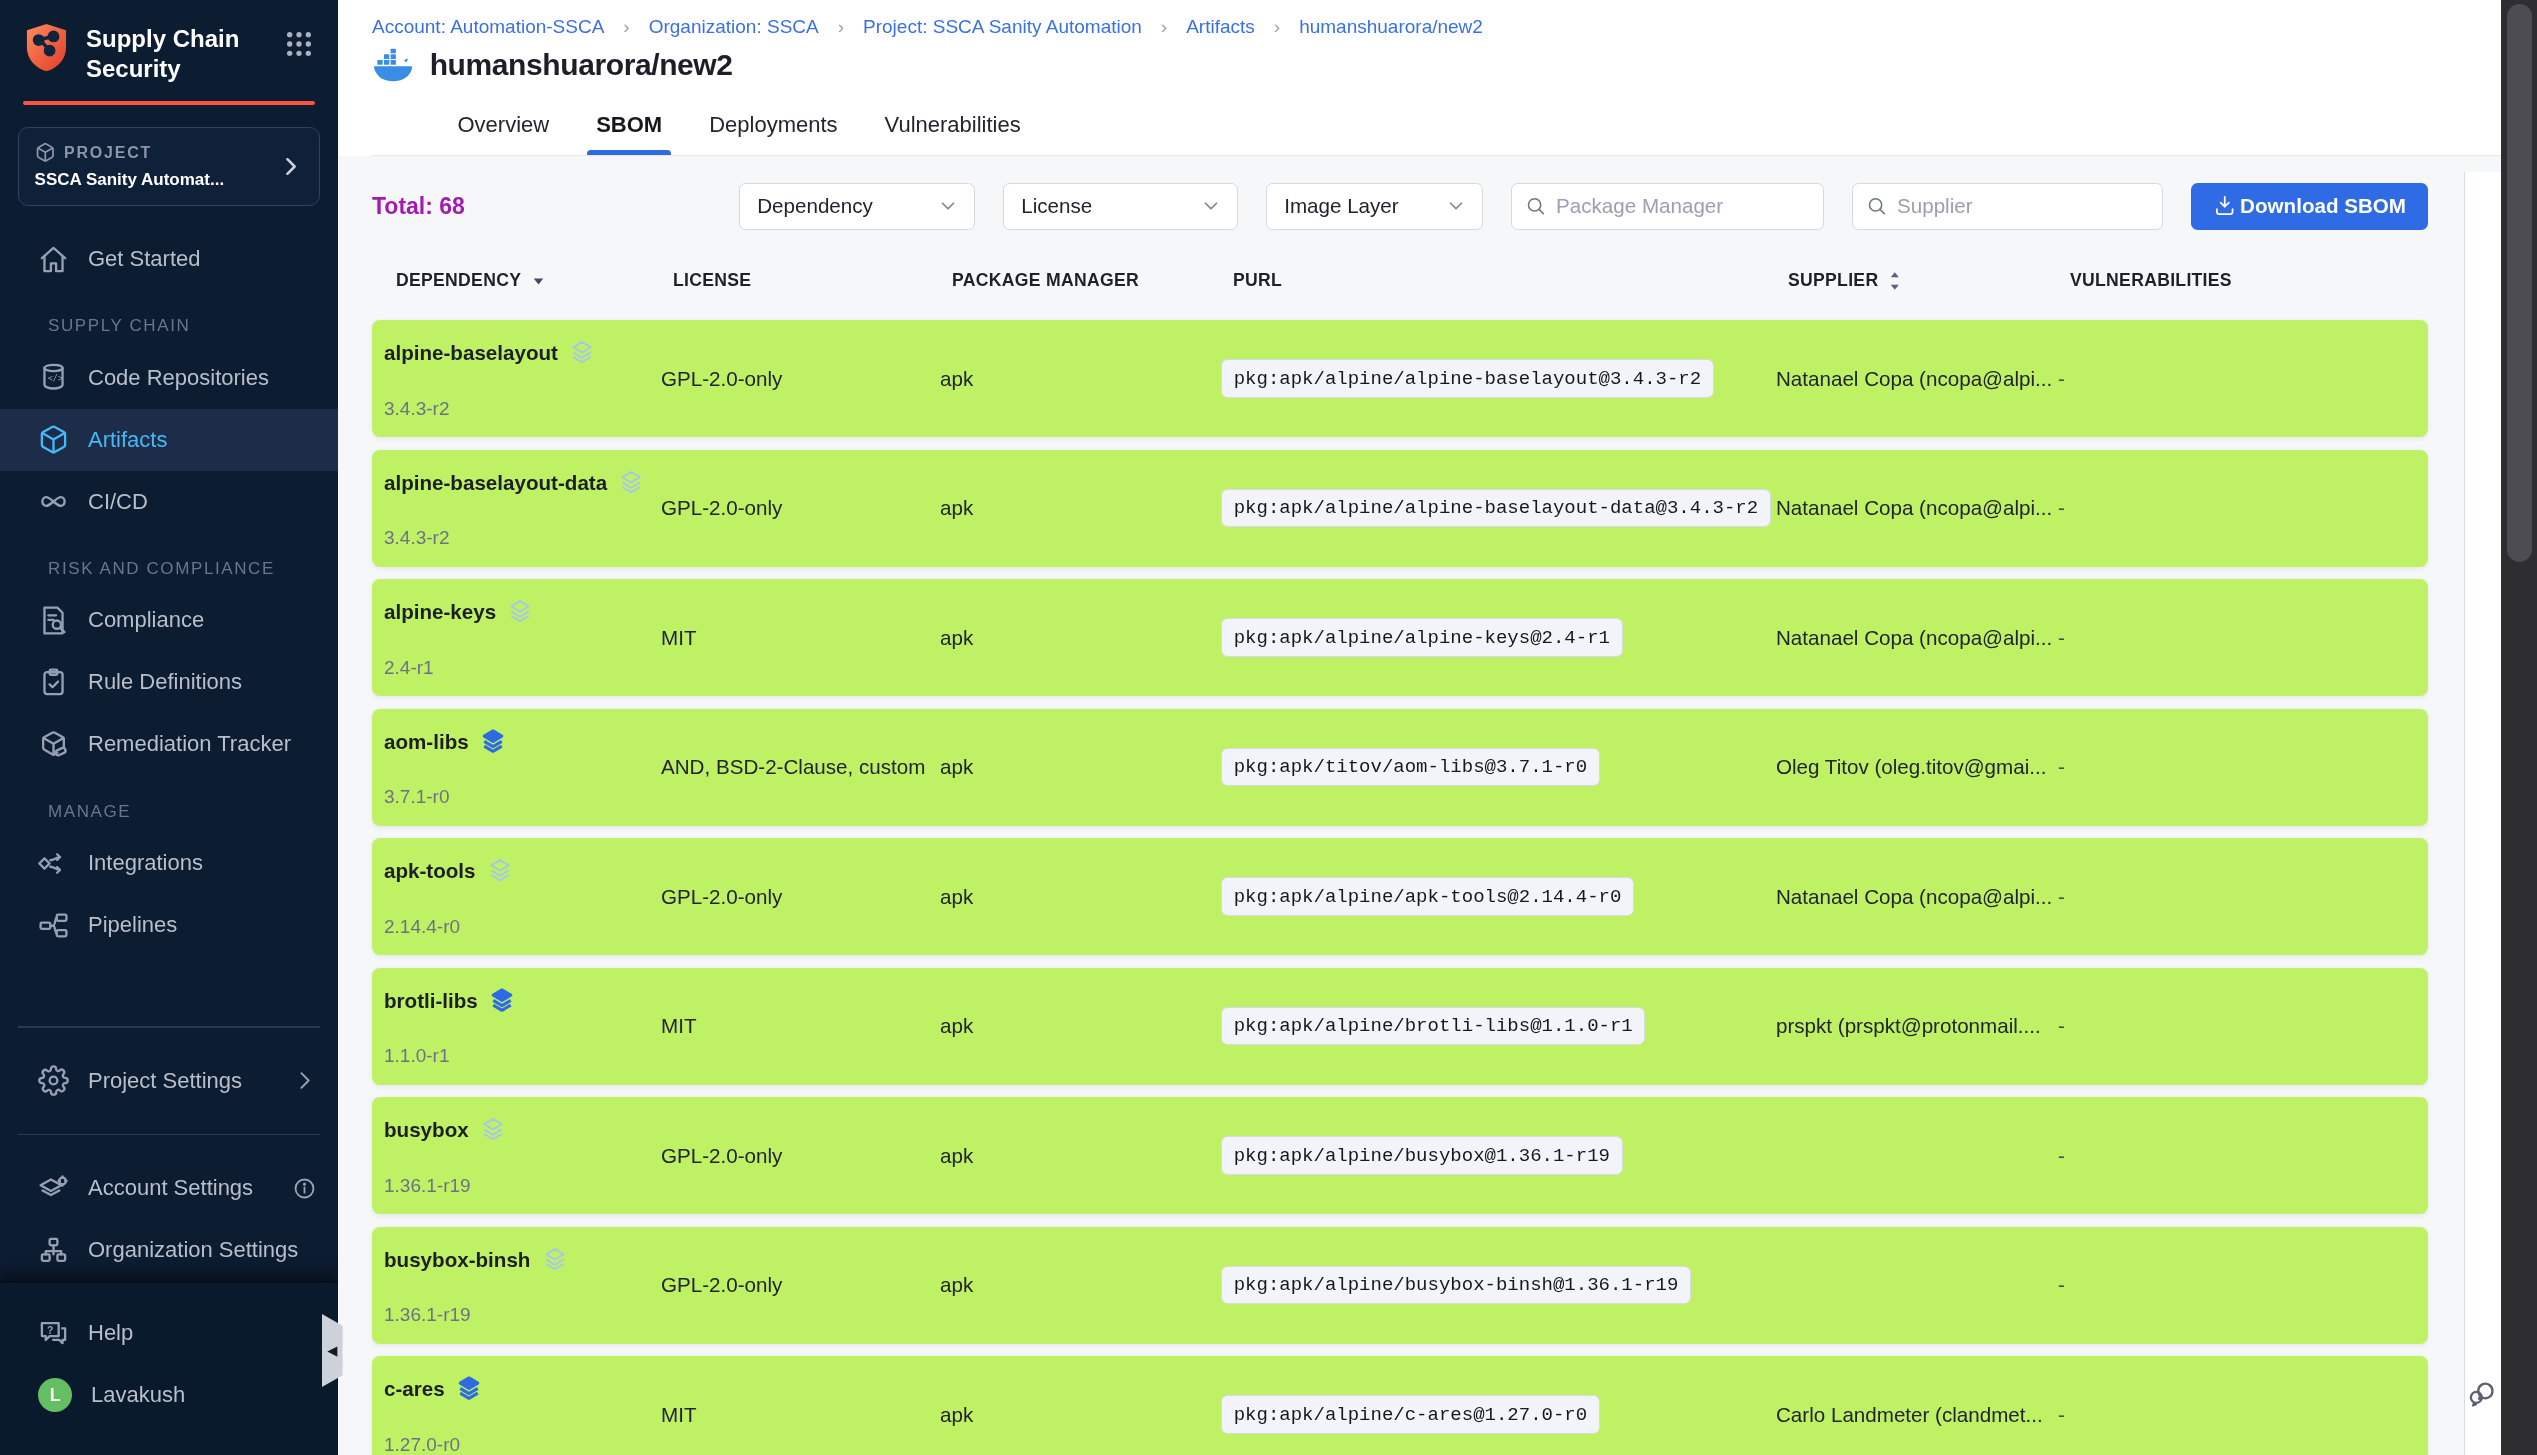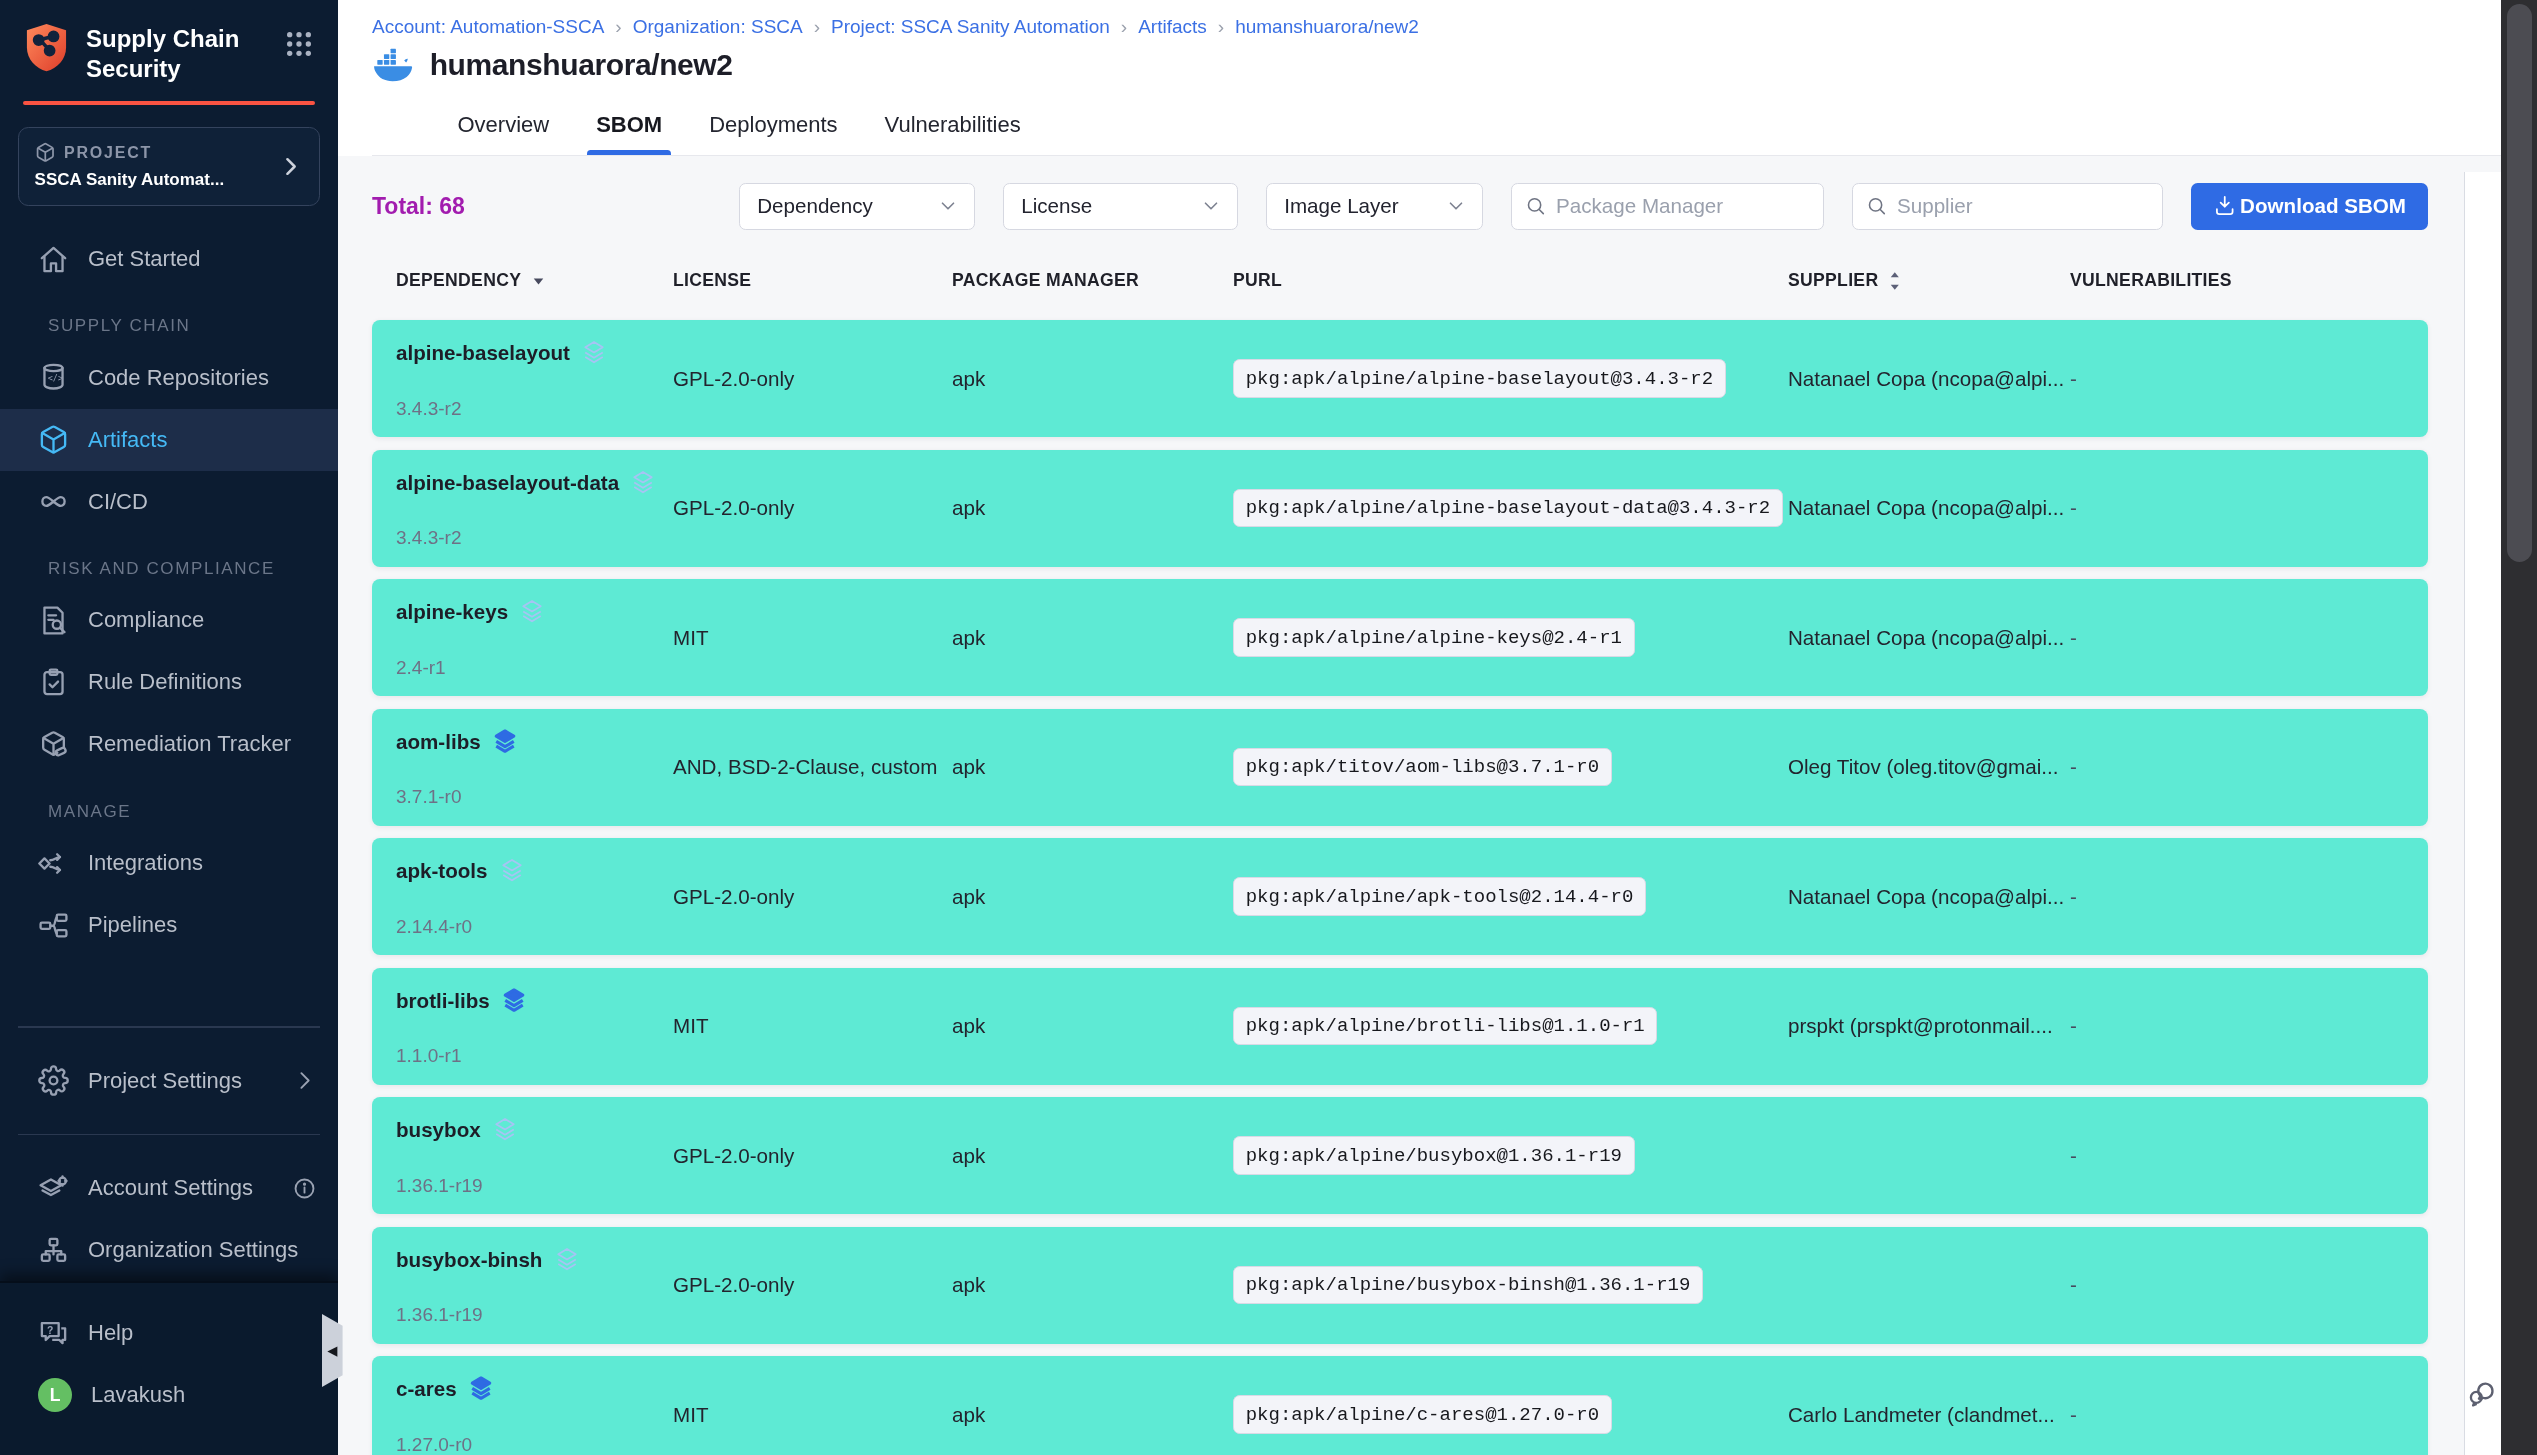--- a/index.html
+++ b/index.html
@@ -42,21 +42,21 @@
   .avatar { width:34px; height:34px; border-radius:50%; background:#64bf63; color:#fff;
     font-size:17.6px; font-weight:700; display:flex; align-items:center; justify-content:center; flex:0 0 auto;}
   .collapse-handle { position:absolute; left:322px; top:1314px; width:20.6px; height:73px;
     background:#ccd1da; clip-path:polygon(0 0,100% 16%,100% 84%,0 100%); z-index:40;
     display:flex; align-items:center; justify-content:center; cursor:pointer;}
   .collapse-handle span { color:#16181d; font-size:13.2px; }
 
   
   .main { flex:1; display:flex; flex-direction:column; background:#fff; position:relative; min-width:0;}
   .topbar { background:#fff; padding:16px 0 0 34px; }
-  .breadcrumb { display:flex; align-items:center; gap:11px; font-size:19px; }
+  .breadcrumb { display:flex; align-items:center; gap:19px; font-size:19px; }
   .crumb { color:#3b70e4; text-decoration:none; cursor:pointer; white-space:nowrap;}
   .crumb-sep { color:#9ba1ad; font-size:19px; }
   .title-row { display:flex; align-items:center; gap:14.7px; margin-top:10.3px; }
   .docker-ico { width:43px; height:34px; }
   .page-title { font-size:30px; font-weight:700; color:#1d1e28; letter-spacing:-0.4px;}
   .tabs { display:flex; gap:44px; padding-left:84px; margin-top:19px; border-bottom:1.5px solid #e7e8ed; }
   .tab { font-size:22px; color:#23252f; padding:10.3px 1.5px 17.6px; position:relative; cursor:pointer; white-space:nowrap;}
   .tab.active { font-weight:700; color:#17181f; }
   .tab.active::after { content:""; position:absolute; left:-7.3px; right:-7.3px; bottom:0;
     height:5.1px; background:#2f6be4; border-radius:3.7px 3.7px 0 0; }
@@ -83,22 +83,22 @@
   .btn-primary .dico { width:23.5px; height:23.5px; }
 
   .grid-cols { display:grid; grid-template-columns:277px 279px 281px 555px 282px 1fr;
     align-items:center; padding-left:24px; }
   .thead { width:2056px; margin-top:32px; height:38px; }
   .th { font-size:17.6px; font-weight:700; color:#1f2029; letter-spacing:0.3px; display:flex;
     align-items:center; gap:7.3px; white-space:nowrap; }
   .sort-ico { width:19px; height:19px; color:#474a5e; }
   .sort-both { width:17.6px; height:22px; color:#5c6078; }
   .rows { width:2056px; margin-top:20.6px; display:flex; flex-direction:column; gap:12.5px; }
-  .row { background:#5eead4; border-radius:8px; height:117px;
-    box-shadow:0 1.5px 5.1px rgba(40,41,61,.07); }
+  .row { background:#bef264; border-radius:8px; height:117px;
+    box-shadow:0 1.5px 5.1px rgba(40,41,61,.07);padding-left:12px; }
   .cell { font-size:20.6px; color:#23242e; white-space:nowrap; }
   .dep { align-self:stretch; display:flex; flex-direction:column; justify-content:space-between;
     padding:19px 0 17.6px; }
   .dep-top { display:flex; align-items:center; gap:10.3px; }
   .dep-name { font-size:20.6px; font-weight:700; color:#1d1e28; }
   .lay { width:28px; height:28px; }
   .dep-ver { font-size:19px; color:#6e7186; }
   .purl { font-family:"Liberation Mono","DejaVu Sans Mono",monospace; font-size:19px;
     color:#17181d; background:#f3f4f9; border:1.5px solid #d8dae6; border-radius:6.6px;
     padding:7.3px 11.7px; display:inline-block; }

